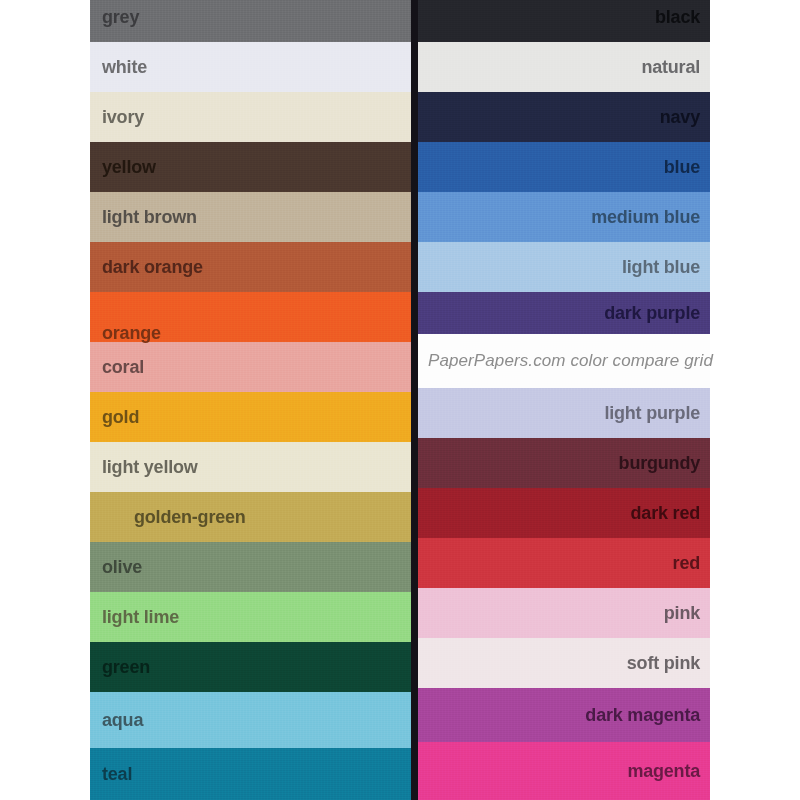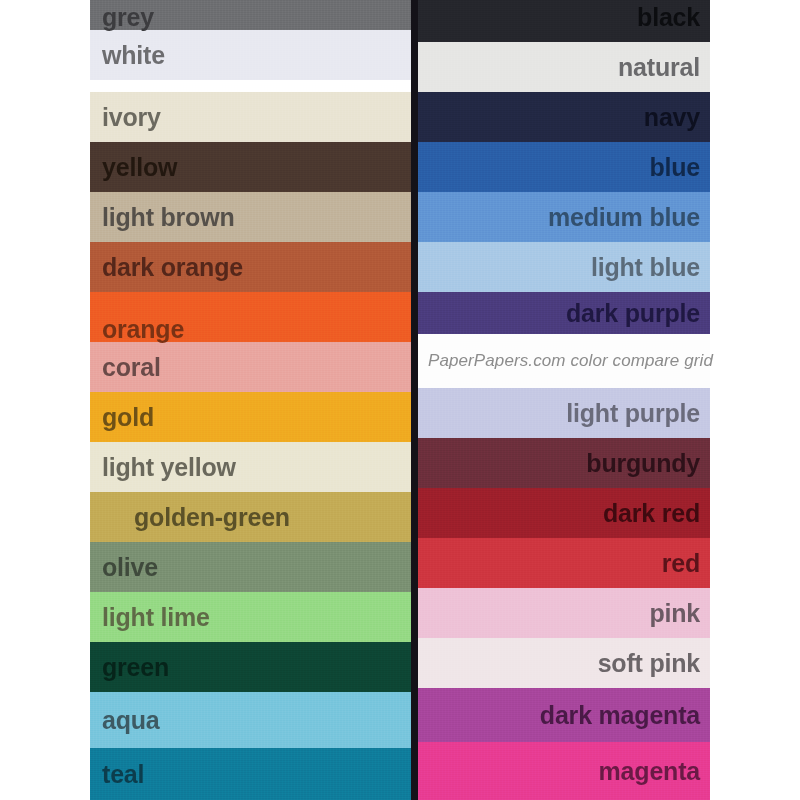--- a/index.html
+++ b/index.html
@@ -49,21 +49,21 @@
   
   .swatch {
     position: absolute;
     left: 0;
     right: 0;
     display: flex;
     align-items: center;
     box-sizing: border-box;
   }
   .swatch-label {
-    font-size: 25px;
+    font-size: 18px;
     font-weight: bold;
     letter-spacing: -0.2px;
     white-space: nowrap;
     line-height: 1;
   }
   #left-column .swatch {
     justify-content: flex-start;
   }
   #left-column .swatch-label {
     padding-left: 12px;
@@ -125,21 +125,21 @@
 </style>
 </head>
 <body>
 
 <div id="grid-root">
 
   <div id="left-column" class="swatch-column">
       <div class="swatch" style="top: -8px; height: 50px; background: rgb(110, 111, 114);">
         <span class="swatch-label" style="color: rgb(60, 60, 63);">grey</span>
       </div>
-      <div class="swatch" style="top: 30px; height: 50px; background: rgb(232, 233, 241);">
+      <div class="swatch" style="top: 42px; height: 50px; background: rgb(232, 233, 241);">
         <span class="swatch-label" style="color: rgb(109, 109, 112);">white</span>
       </div>
       <div class="swatch" style="top: 92px; height: 50px; background: rgb(233, 228, 211);">
         <span class="swatch-label" style="color: rgb(108, 106, 96);">ivory</span>
       </div>
       <div class="swatch" style="top: 142px; height: 50px; background: rgb(75, 56, 47);">
         <span class="swatch-label" style="color: rgb(34, 23, 15);">yellow</span>
       </div>
       <div class="swatch" style="top: 192px; height: 50px; background: rgb(194, 180, 156);">
         <span class="swatch-label" style="color: rgb(85, 80, 74);">light brown</span>

